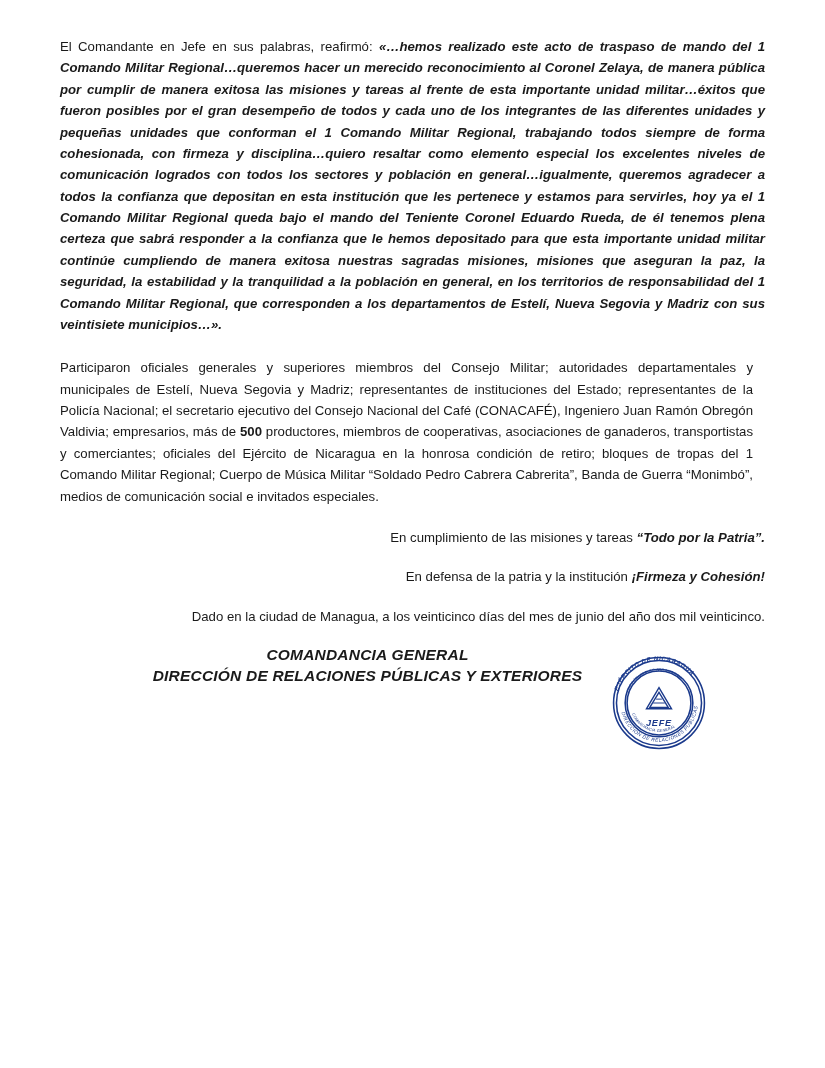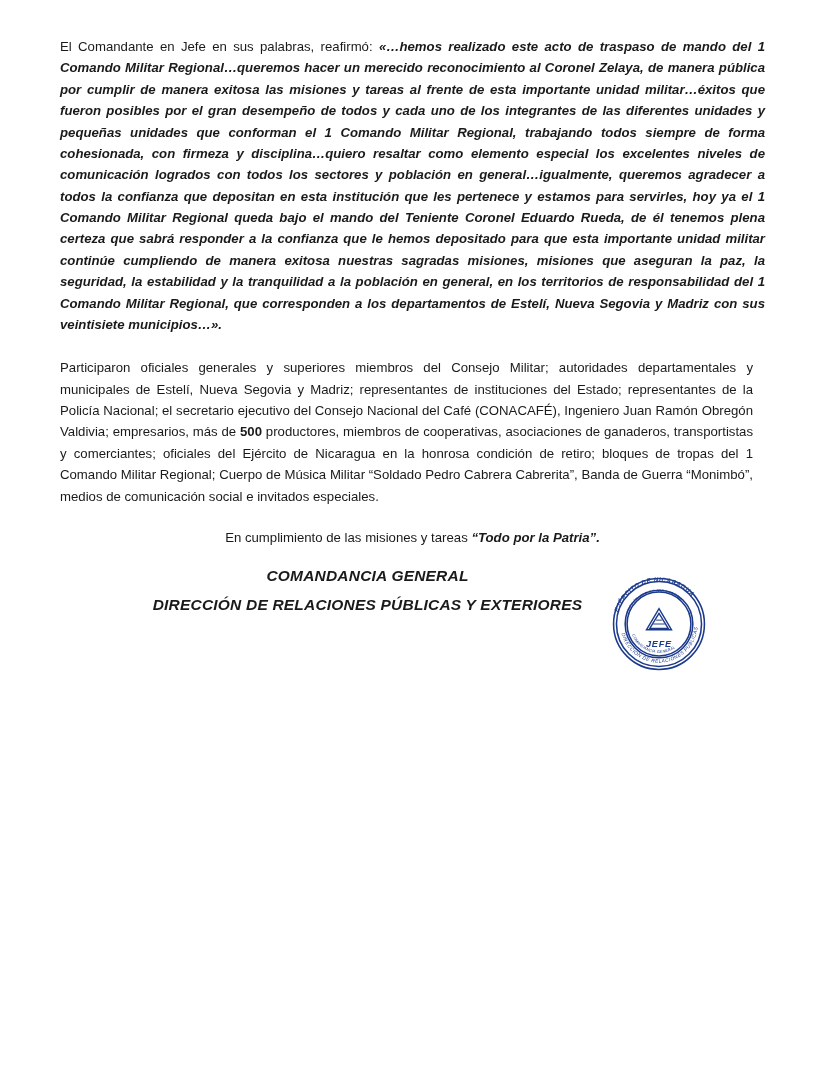--- a/index.html
+++ b/index.html
@@ -43,21 +43,21 @@
     font-style: italic;
   }
   .body-para {
     margin: 0 12px 20px 0;
   }
   .body-para b {
     font-weight: bold;
   }
   .line-para {
     margin: 0 0 18px 0;
-    text-align: center;
+    text-align: right;
   }
   .bi {
     font-weight: bold;
     font-style: italic;
   }
   .signature {
     margin-top: 16px;
     text-align: center;
     font-weight: bold;
     font-size: 15.5px;
@@ -92,26 +92,30 @@
   </p>
 
   <p class="body-para">
     <span>Participaron oficiales generales y superiores miembros del Consejo Militar; autoridades departamentales y municipales de Estelí, Nueva Segovia y Madriz; representantes de instituciones del Estado; representantes de la Policía Nacional; el secretario ejecutivo del Consejo Nacional del Café (CONACAFÉ), Ingeniero Juan Ramón Obregón Valdivia; empresarios, más de </span><b>500</b><span> productores, miembros de cooperativas, asociaciones de ganaderos, transportistas y comerciantes; oficiales del Ejército de Nicaragua en la honrosa condición de retiro; bloques de tropas del 1 Comando Militar Regional; Cuerpo de Música Militar “Soldado Pedro Cabrera Cabrerita”, Banda de Guerra “Monimbó”, medios de comunicación social e invitados especiales.</span>
   </p>
 
   <p class="line-para">
     <span>En cumplimiento de las misiones y tareas </span><span class="bi">“Todo por la Patria”.</span>
   </p>
 
+  <p class="line-para">
+    <span>En defensa de la patria y la institución </span><span class="bi">¡Firmeza y Cohesión!</span>
+  </p>
 
+  <p class="line-para">Dado en la ciudad de Managua, a los veinticinco días del mes de junio del año dos mil veinticinco.</p>
 
   <div class="sig-block">
     <div class="sig-lines">
       <div class="signature">COMANDANCIA GENERAL</div>
-      <div class="signature" style="margin-top:8px">DIRECCIÓN DE RELACIONES PÚBLICAS Y EXTERIORES</div>
+      <div class="signature" style="margin-top:0">DIRECCIÓN DE RELACIONES PÚBLICAS Y EXTERIORES</div>
     </div>
 
     <div class="seal">
       <svg viewBox="0 0 120 120" width="116" height="116" aria-hidden="true">
         <defs>
           <path id="arcTop" d="M 16,60 A 44,44 0 0 1 104,60"></path>
           <path id="arcBottom" d="M 20,60 A 40,40 0 0 0 100,60"></path>
           <path id="arcInnerTop" d="M 27,60 A 33,33 0 0 1 93,60"></path>
           <path id="arcInnerBottom" d="M 30,60 A 30,30 0 0 0 90,60"></path>
         </defs>

